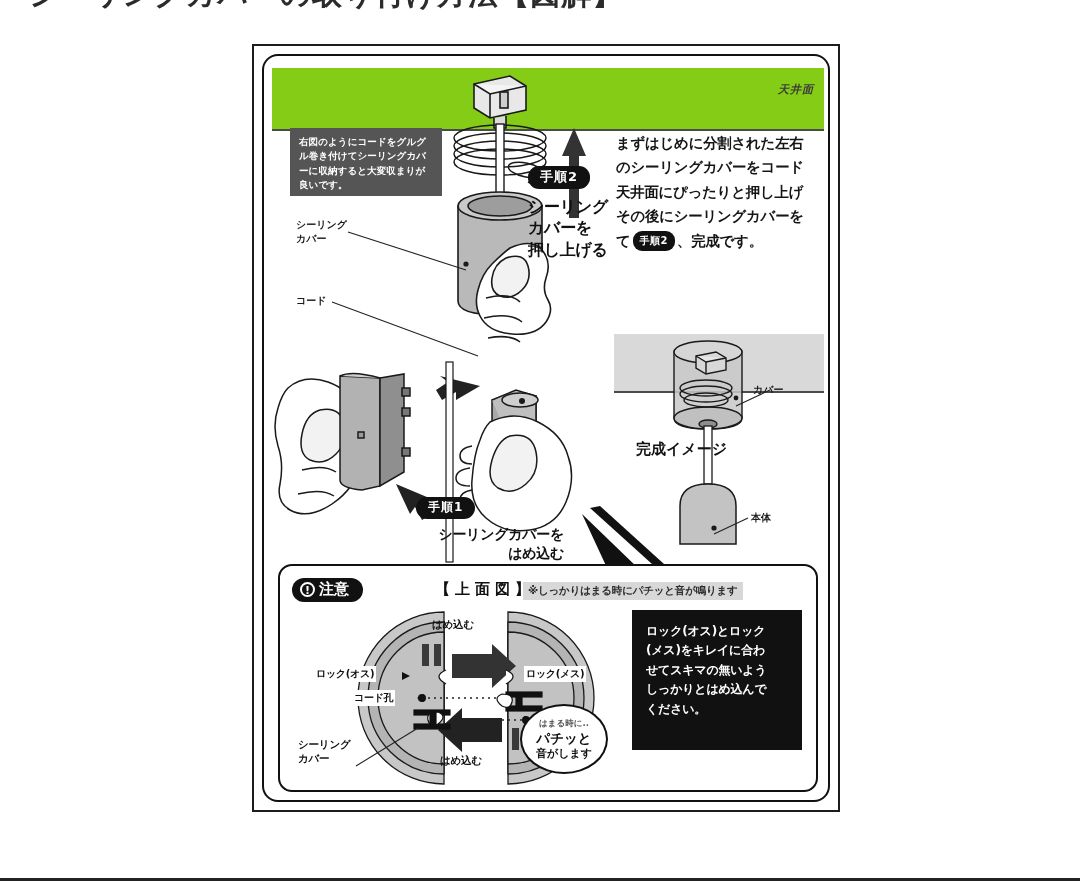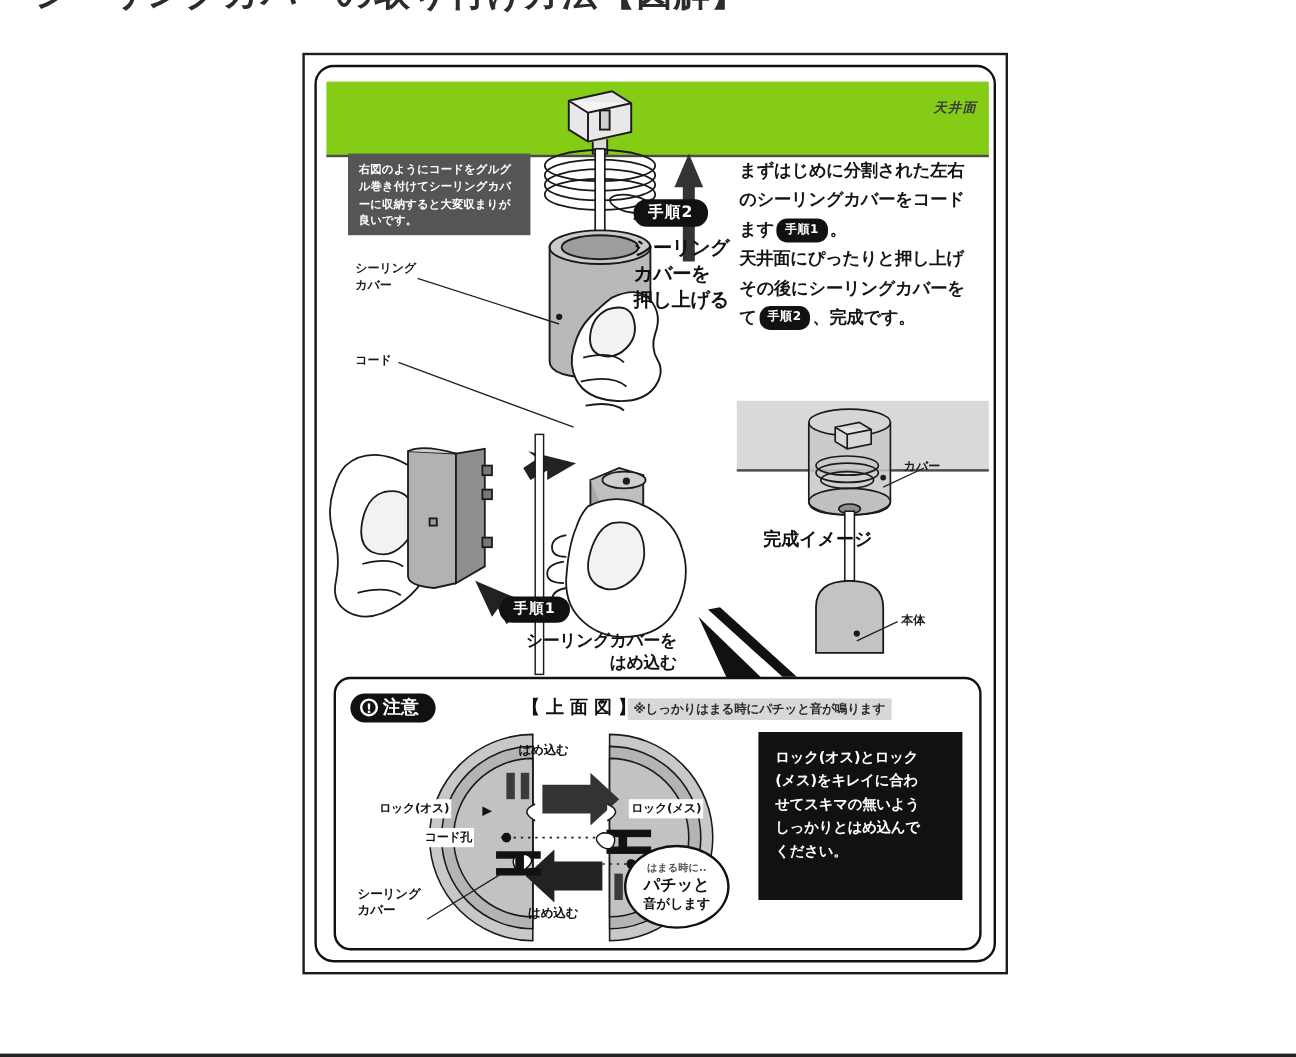--- a/index.html
+++ b/index.html
@@ -243,23 +243,20 @@
     <div id="step2-text">
       <div>シーリング</div>
       <div>カバーを</div>
       <div>押し上げる</div>
     </div>
   </div>
 
   <div id="instruction-text">
     <div>まずはじめに分割された左右</div>
     <div>のシーリングカバーをコード</div>
-    <div>
-      <span>ます</span><span class="step-pill">手順1</span><span>。</span>
-    </div>
     <div>天井面にぴったりと押し上げ</div>
     <div>その後にシーリングカバーを</div>
     <div>
       <span>て</span><span class="step-pill">手順2</span><span>、完成です。</span>
     </div>
   </div>
 
   <div id="finish-band"></div>
   <div id="finish-line"></div>
 

